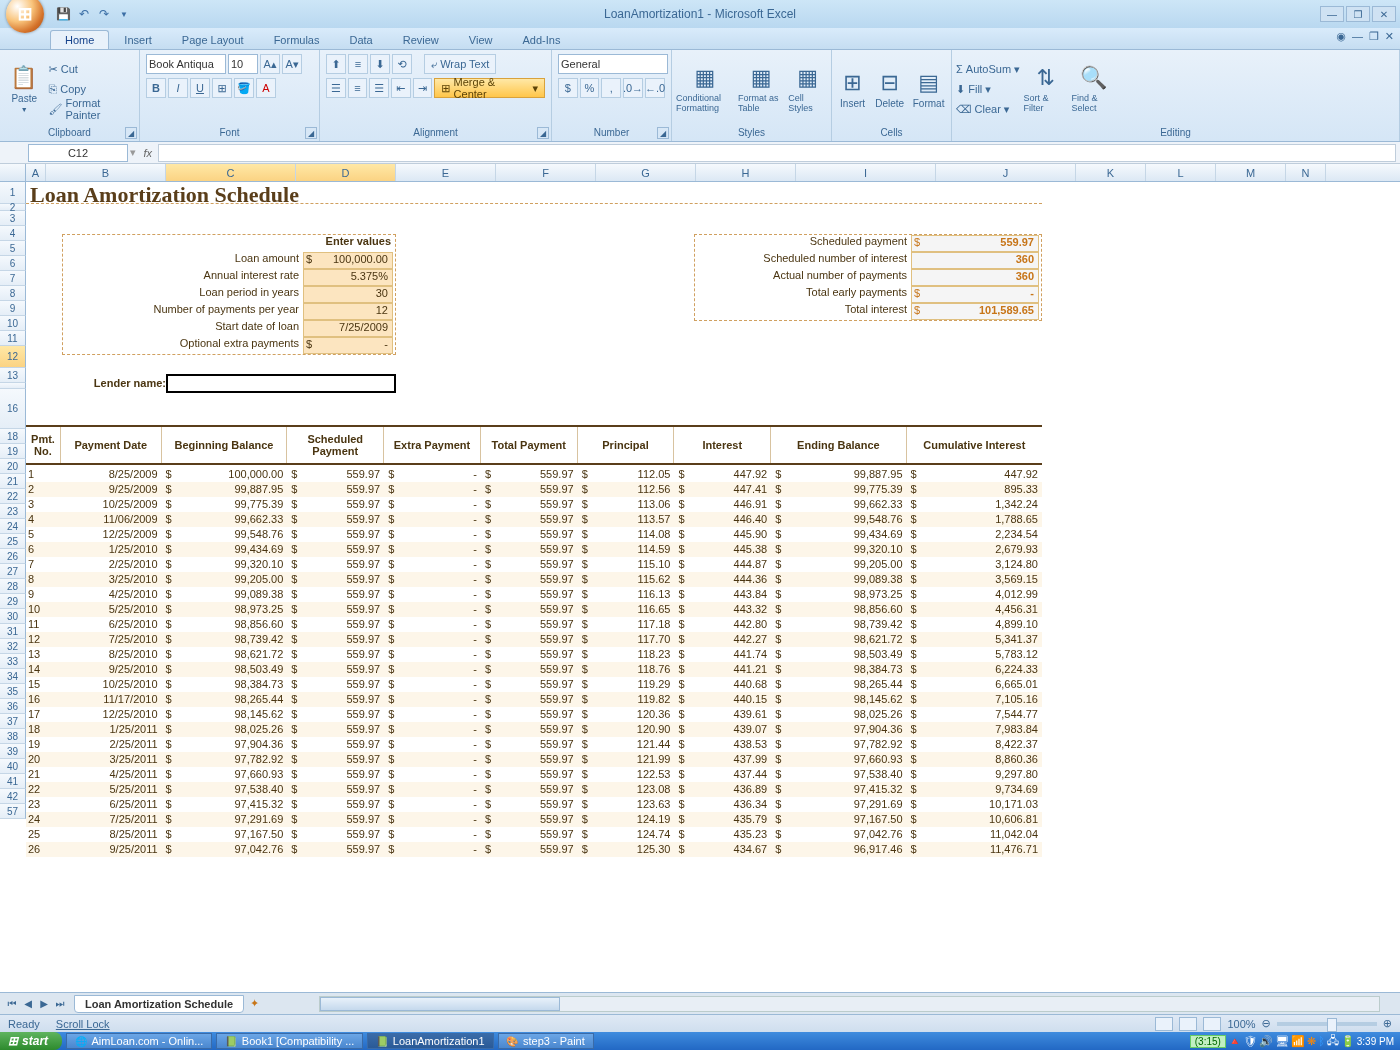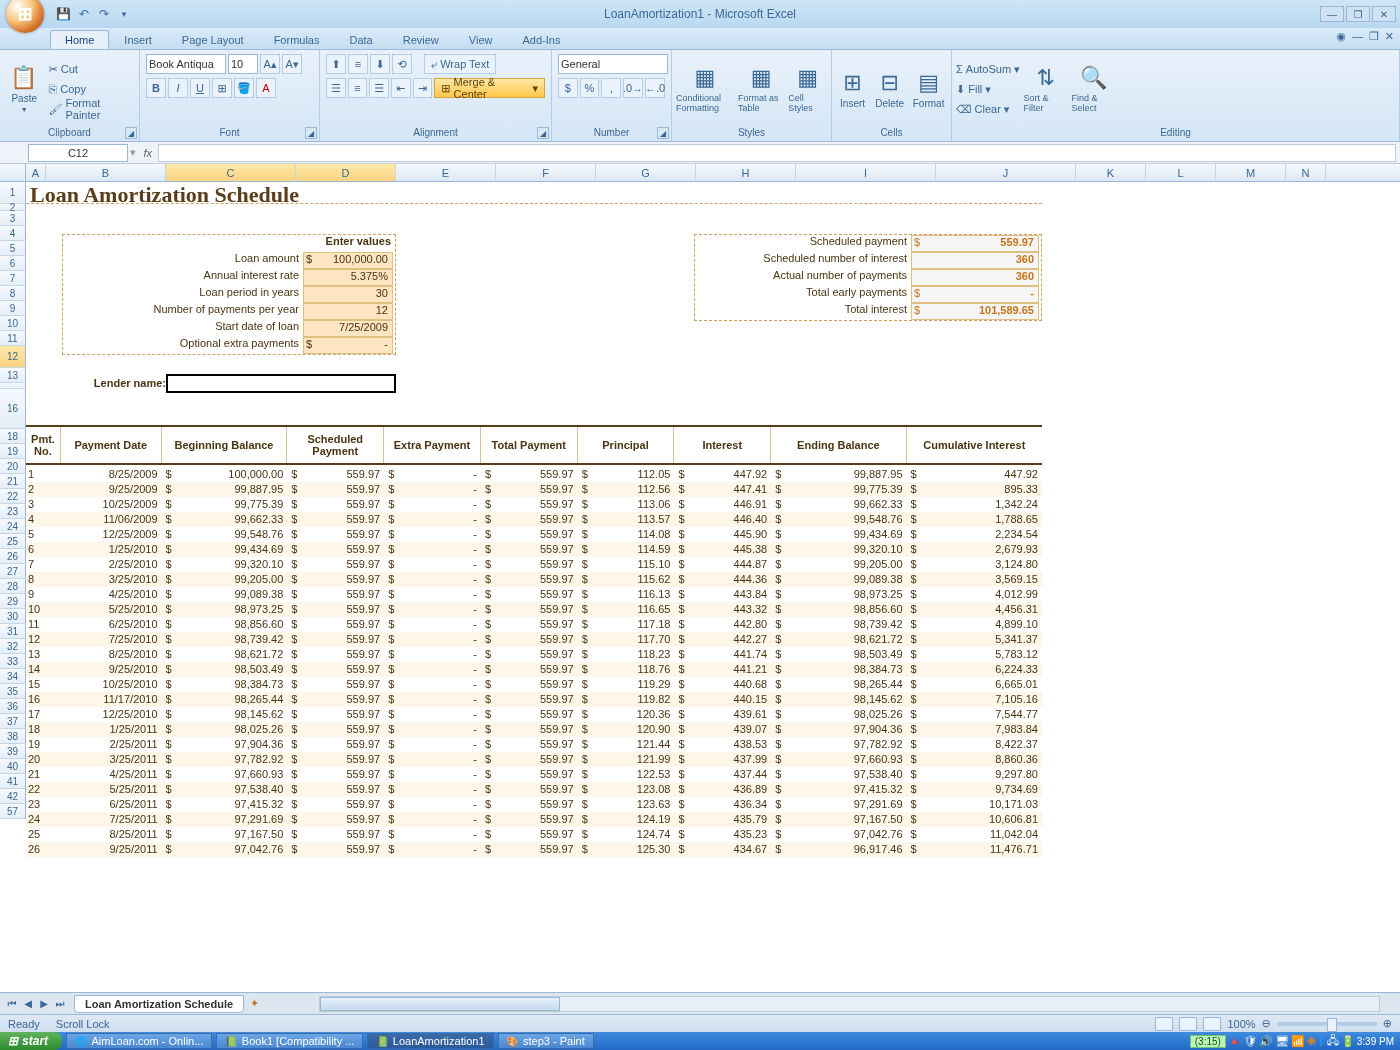--- a/index.html
+++ b/index.html
@@ -737,21 +737,21 @@
   </div>
   <div class="sheettab">Loan Amortization Schedule</div>
   <span style="margin-left:6px;color:#c77518;">✦</span>
   <div class="hscroll">
       <div class="thumb"></div>
     </div>
 </div>
 
 <div class="statusbar">
   <span>Ready</span>
-  <span style="margin-left:16px;">Scroll Lock</span>
+  <span style="margin-left:16px;text-decoration:underline;">Scroll Lock</span>
   <div class="right">
     <div class="viewbtn"></div>
     <div class="viewbtn"></div>
     <div class="viewbtn"></div>
     <span>100%</span>
     <span>⊖</span>
     <div class="zoomslider"></div>
     <span>⊕</span>
   </div>
 </div>

